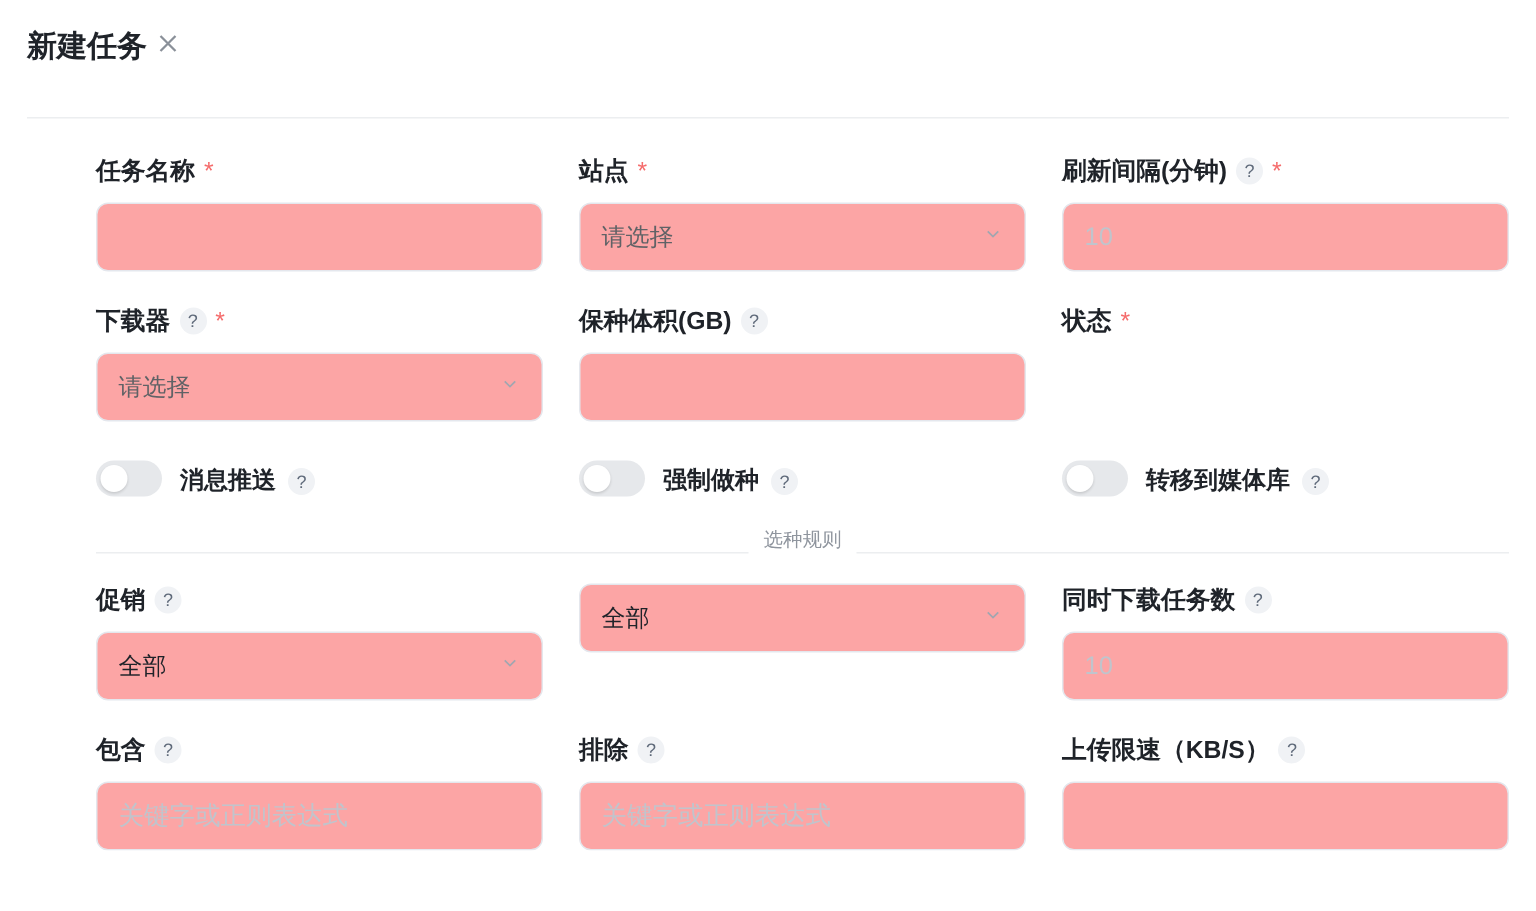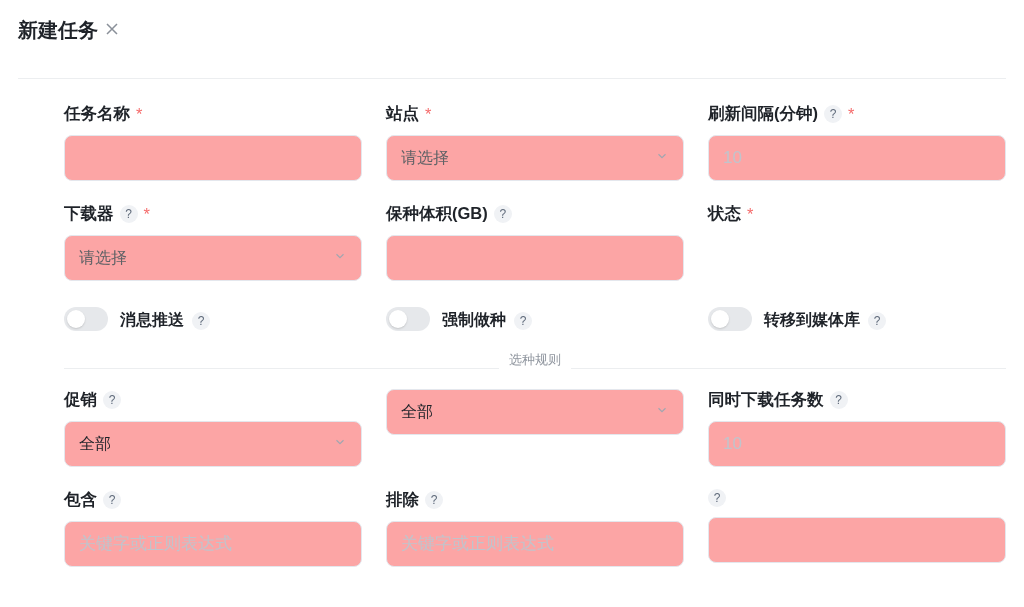--- a/index.html
+++ b/index.html
@@ -315,20 +315,21 @@
         <span>排除</span>
         <span class="help-icon">?</span>
       </div>
       <div class="control">
         <input type="text" placeholder="关键字或正则表达式" style="">
       </div>
     </div>
 
     <div class="form-item">
       <div class="form-label">
+        <span>上传限速（KB/S）</span>
         <span class="help-icon">?</span>
       </div>
       <div class="control">
         <input type="text" style="">
       </div>
     </div>
 
   </div>
 </div>
 

